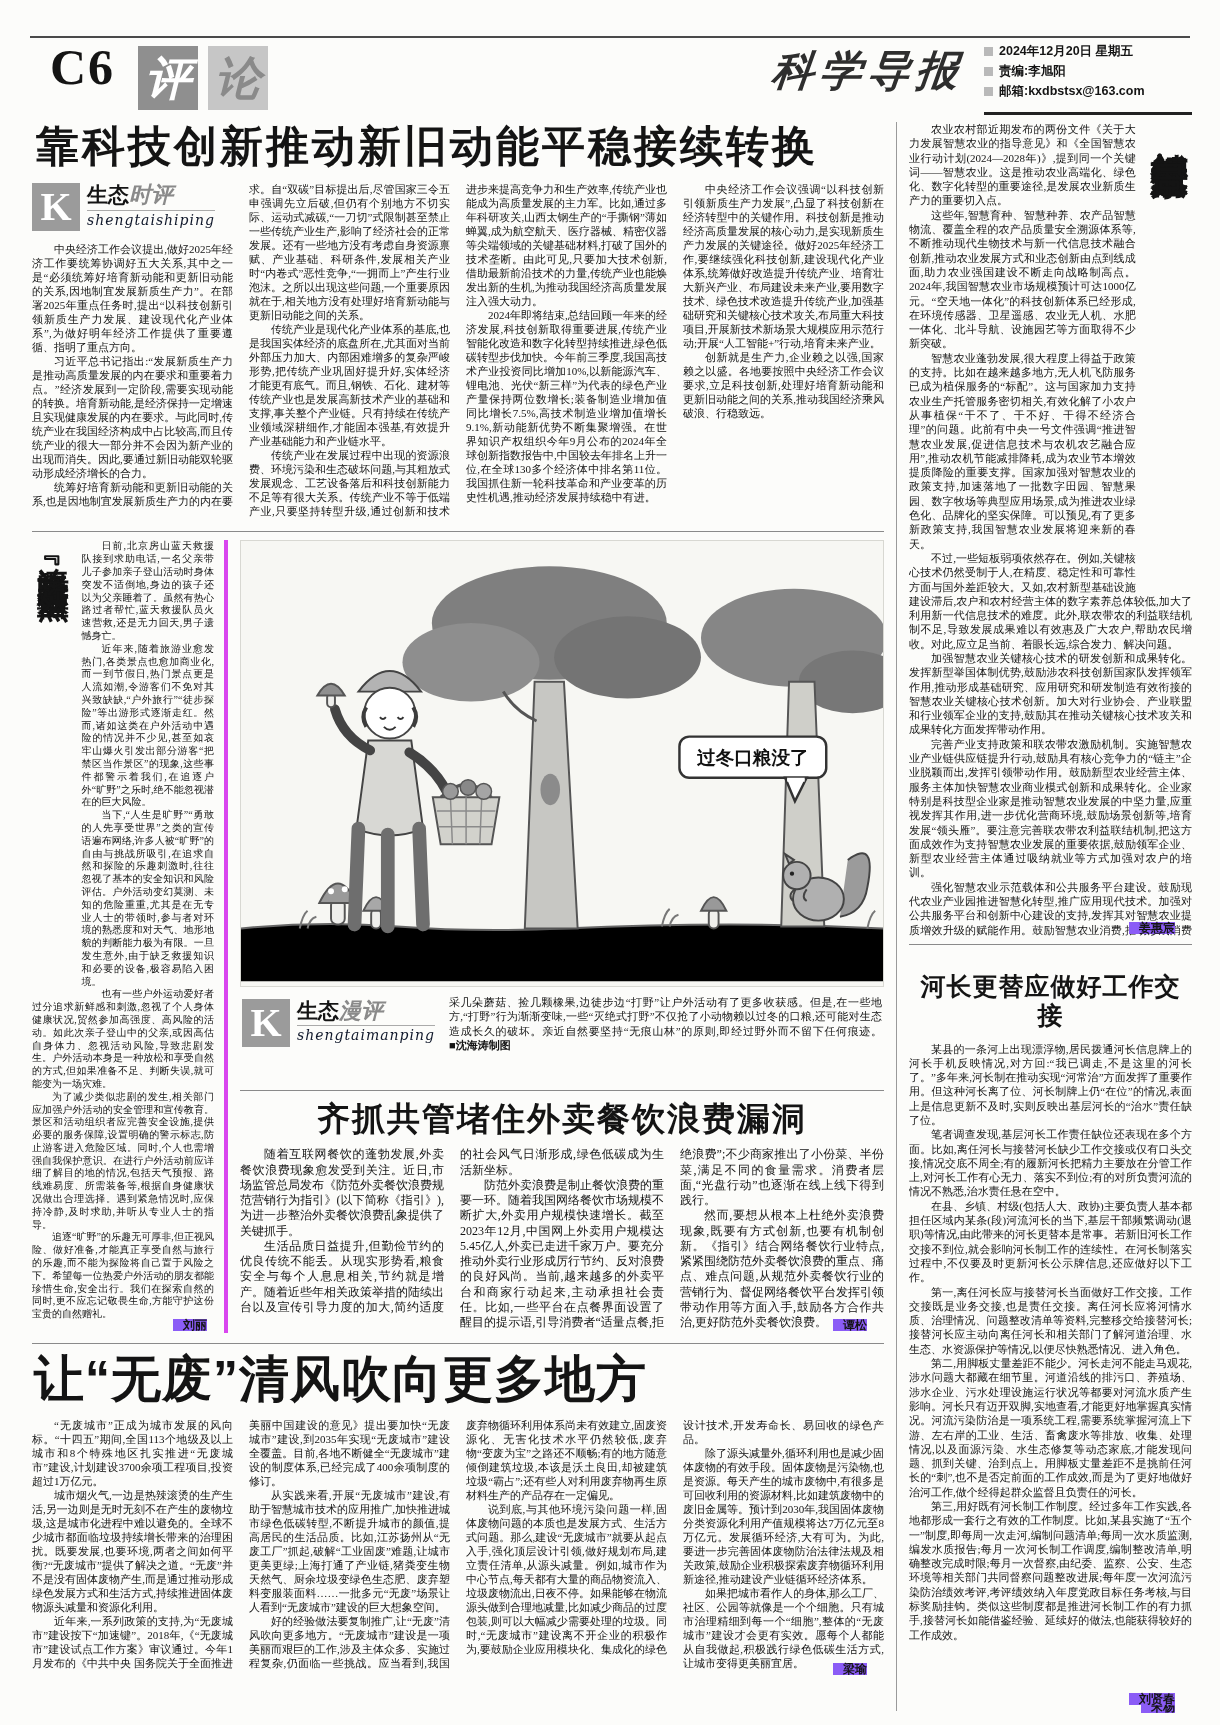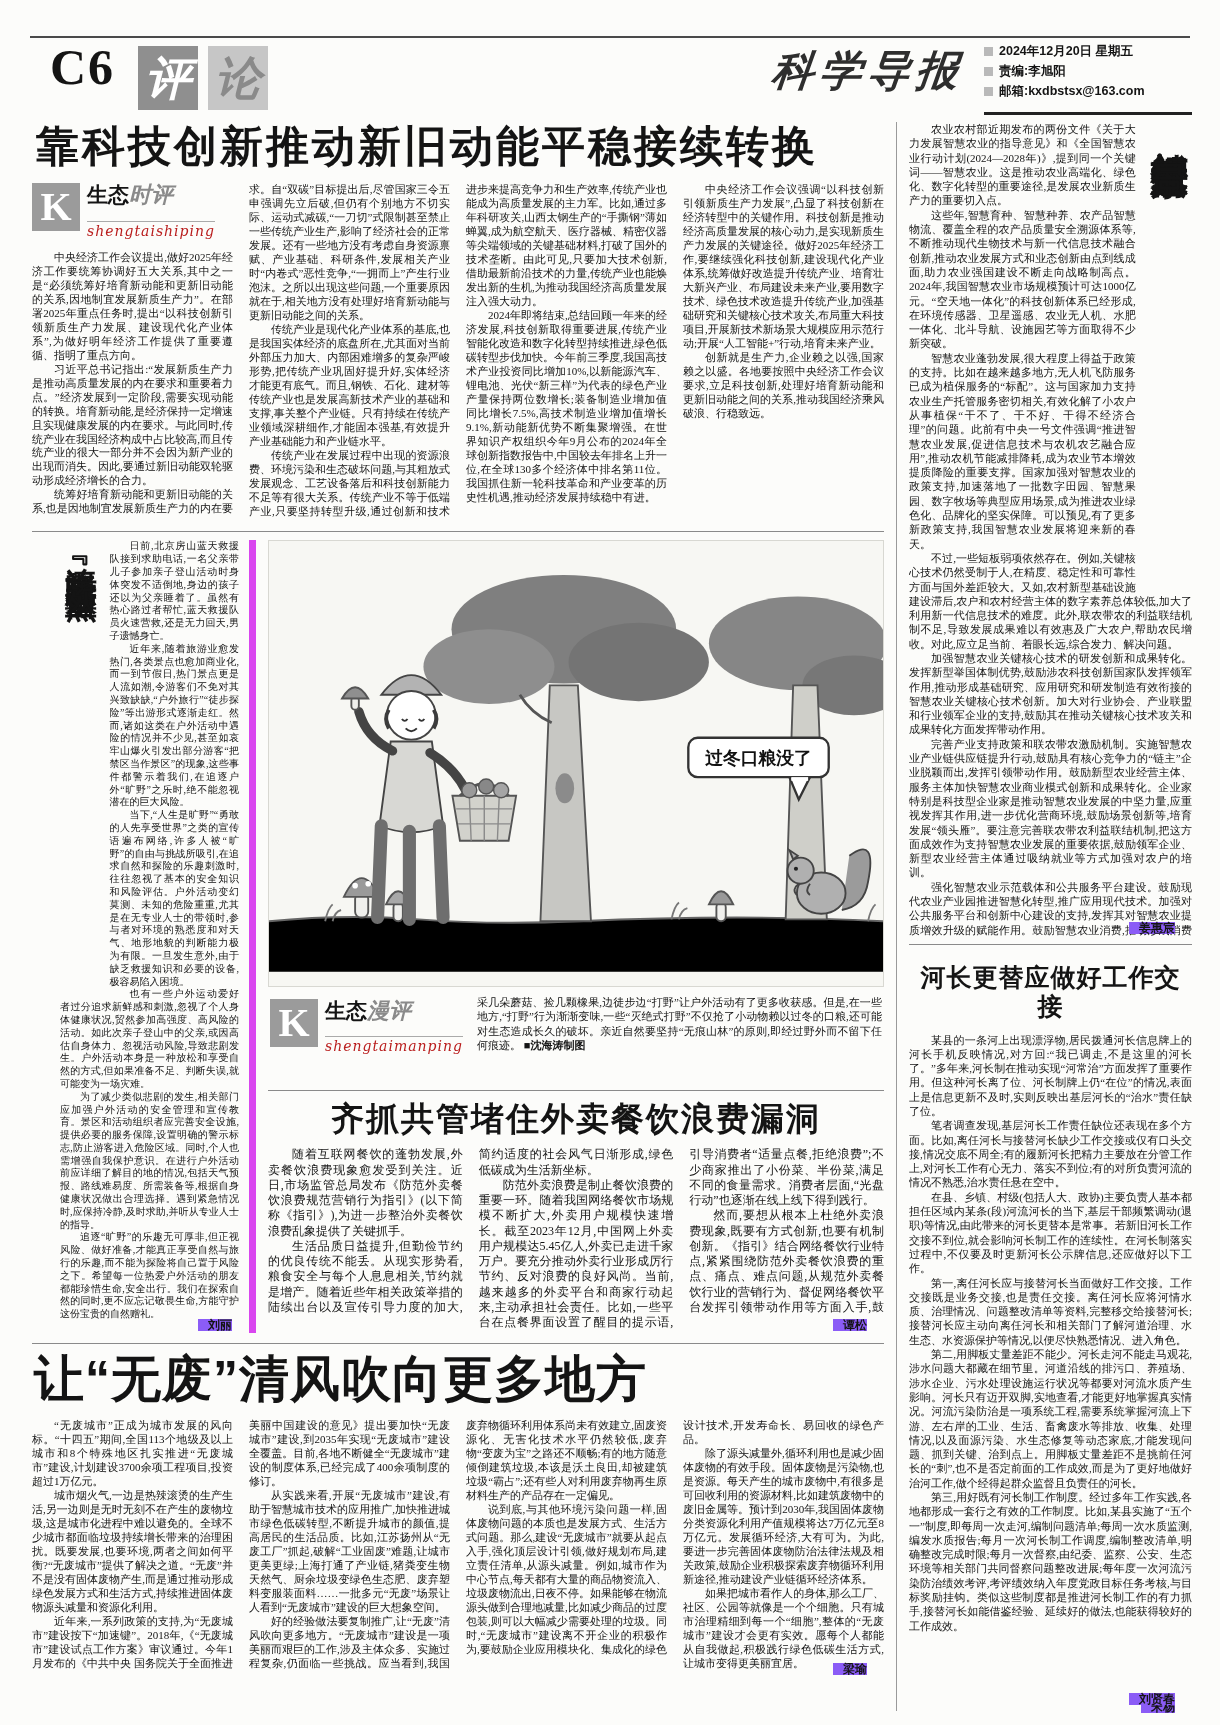--- a/index.html
+++ b/index.html
@@ -31,26 +31,26 @@
   .a-main h1{margin:0 0 12px 4px;font:900 43px/1.15 "Liberation Sans","DejaVu Sans",sans-serif;letter-spacing:3px;}
   .a-main .body{position:relative;height:338px;column-count:4;column-gap:16px;column-fill:auto;
                 font-size:11px;line-height:1.27;}
   
   .badge{display:flex;gap:7px;margin:0 0 12px;break-inside:avoid;text-indent:0;}
   .badge .k{flex:0 0 auto;width:48px;height:48px;background:#9b9b9b;color:#fff;text-align:center;
             font:bold 40px/48px "Liberation Serif",serif;}
   .badge .bcol{display:flex;flex-direction:column;justify-content:flex-start;}
   .badge .brow{font:bold 21px/1.1 "Liberation Sans",sans-serif;white-space:nowrap;}
   .badge .brow .alt{color:#8a8a8a;font:italic bold 22px/1 "DejaVu Serif",serif;}
-  .badge .bsub{margin-top:14px;border-top:1px solid #aaa;padding-top:2px;
-               font:italic 14px/1.1 "DejaVu Serif",serif;color:#b91c1c;letter-spacing:1px;}
+  .badge .bsub{margin-top:3px;border-top:1px solid #aaa;padding-top:2px;
+               font:italic 14px/1.1 "DejaVu Serif",serif;color:#0f172a;letter-spacing:1px;}
   
   .midrow{display:flex;border-top:1px solid #8a8a8a;margin-top:10px;padding-top:8px;height:802px;box-sizing:border-box;}
-  .a-kuangye{position:relative;flex:0 0 auto;width:196px;border-right:7px solid #d946ef;box-sizing:border-box;
-             padding-right:10px;font-size:10px;line-height:1.28;margin-left:28px;}
+  .a-kuangye{position:relative;flex:0 0 auto;width:196px;border-right:4px solid #d946ef;box-sizing:border-box;
+             padding-right:10px;font-size:10px;line-height:1.28;}
   .a-kuangye .vtitle{float:left;writing-mode:vertical-rl;font:900 32px/1.3 "Liberation Sans","DejaVu Sans",sans-serif;
                      height:452px;margin:2px 8px 6px 0;letter-spacing:2px;}
   .midcenter{flex:1 1 auto;display:flex;flex-direction:column;padding-left:12px;min-width:0;}
   .cartoon{height:448px;background:#f7f7f3;border:1px solid #d8d8d2;box-sizing:border-box;}
   .cartoon svg{display:block;width:100%;height:100%;}
   .caprow{display:flex;gap:14px;padding:8px 2px 6px;align-items:flex-start;height:104px;box-sizing:border-box;}
   .caption{flex:1;font-size:11px;line-height:1.32;text-align:justify;}
   .caption .credit{font:bold 11px/1 "Liberation Sans",sans-serif;white-space:nowrap;}
   .a-waimai{position:relative;border-top:1px solid #8a8a8a;padding-top:8px;}
   .a-waimai h2{margin:2px 0 10px;text-align:center;font:900 33px/1.1 "Liberation Sans","DejaVu Sans",sans-serif;letter-spacing:2px;}
@@ -58,21 +58,21 @@
                   font-size:12px;line-height:1.27;}
   
   .a-wufei{position:relative;border-top:1px solid #8a8a8a;margin-top:10px;padding-top:8px;}
   .a-wufei h1{margin:0 0 12px 2px;font:900 50px/1.1 "Liberation Sans","DejaVu Sans",sans-serif;letter-spacing:1px;}
   .a-wufei .body{position:relative;height:258px;column-count:4;column-gap:16px;column-fill:auto;
                  font-size:11px;line-height:1.27;}
   
   .a-zhihui{position:relative;height:814px;font-size:11px;line-height:1.3;overflow:hidden;}
   .a-zhihui .vtitle{float:right;writing-mode:vertical-rl;font:900 37px/1.25 "Liberation Sans","DejaVu Sans",sans-serif;
                     height:458px;margin:0 0 10px 10px;letter-spacing:1px;}
-  .a-hechang{position:relative;border-top:1px solid #8a8a8a;margin-top:8px;padding-top:14px;flex:1;}
+  .a-hechang{position:relative;border-top:1px solid #8a8a8a;margin-top:8px;padding-top:23px;flex:1;}
   .a-hechang h2{margin:4px 0 12px;text-align:center;font:900 25px/1.15 "Liberation Sans","DejaVu Sans",sans-serif;letter-spacing:1px;}
   .a-hechang .body{position:relative;height:612px;font-size:11px;line-height:1.3;overflow:hidden;}
 </style>
 </head>
 <body>
 
 <div class="page">
 
   <div class="toprule"></div>
 

